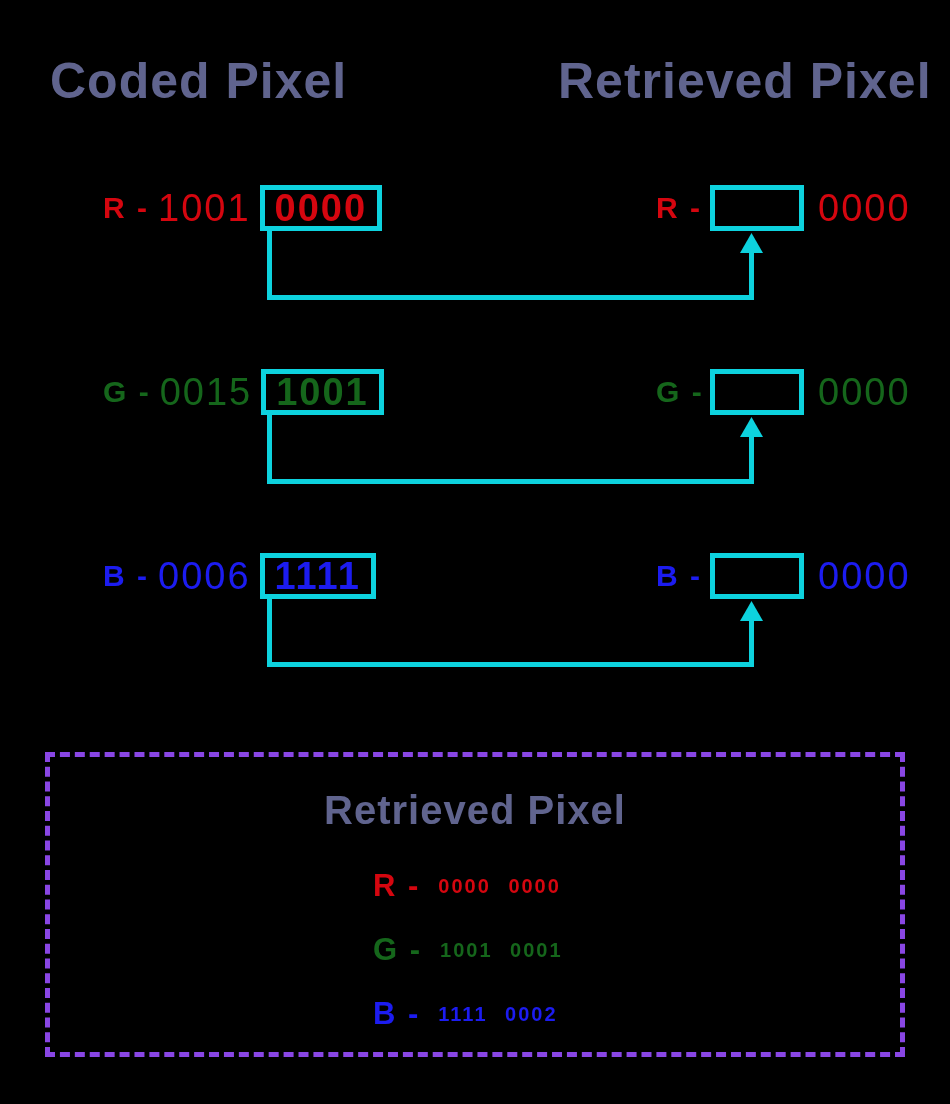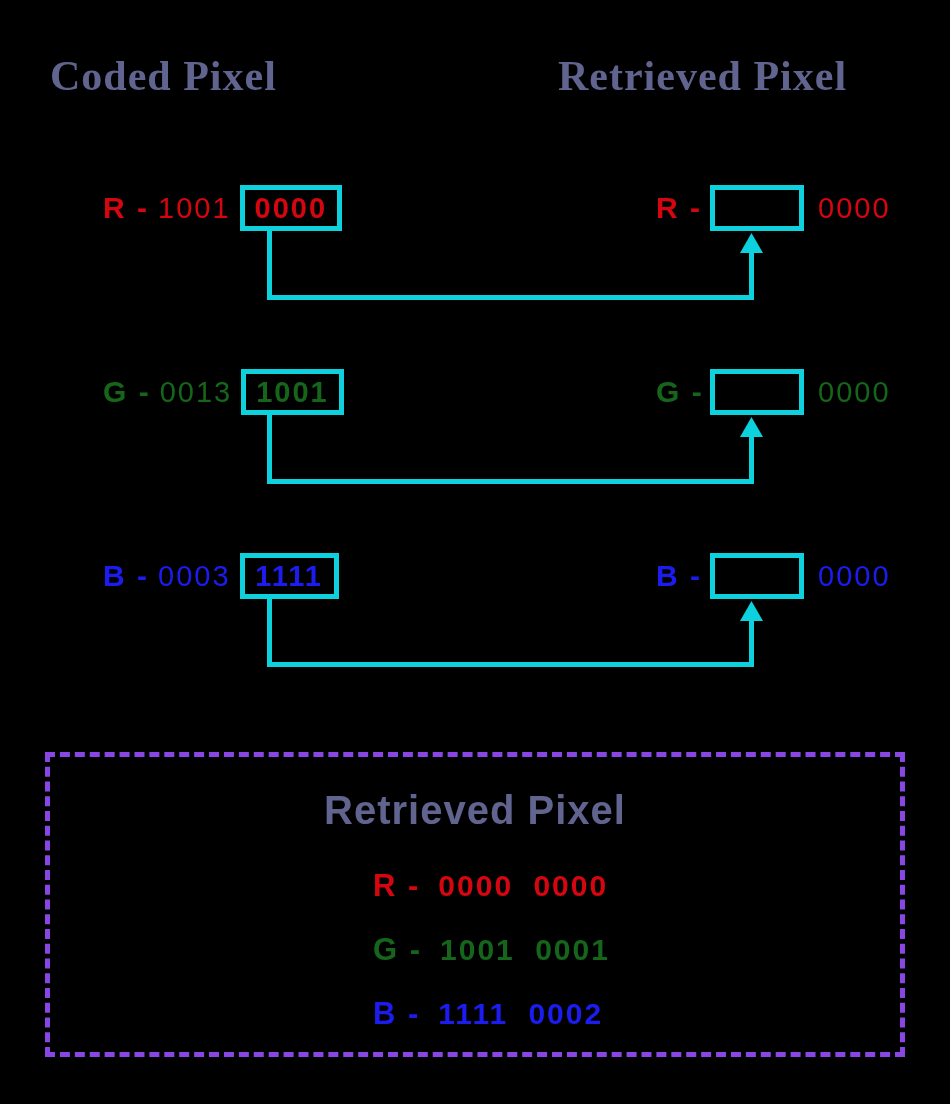--- a/index.html
+++ b/index.html
@@ -5,39 +5,38 @@
   html,body{margin:0;padding:0;background:#000;}
   .canvas{
     position:relative;
     width:950px;height:1104px;
     background:var(--bg,#000);
     overflow:hidden;
     font-family:"Liberation Sans","DejaVu Sans",sans-serif;
   }
   .title{
     position:absolute;
-    font-size:42px;font-weight:700;letter-spacing:1px;
+    font-size:50px;font-weight:700;letter-spacing:1px;
     color:var(--title,#60648e);
-    font-family:Liberation Serif, serif;
   }
   .title-left{left:50px;top:52px;}
   .title-right{left:558px;top:52px;}
 
   .connectors{position:absolute;left:0;top:0;}
   .connectors path{stroke:var(--cyan,#0dd2de);stroke-width:5;fill:none;}
   .connectors polygon{fill:var(--cyan,#0dd2de);}
 
   .row{position:absolute;left:0;width:950px;height:50px;}
   .row-r{top:183px;}
   .row-g{top:367px;}
   .row-b{top:551px;}
   .left-group{position:absolute;left:103px;top:0;height:50px;display:flex;align-items:center;gap:9px;}
   .right-group{position:absolute;left:656px;top:0;height:50px;display:flex;align-items:center;}
   .lbl{font-size:30px;font-weight:700;letter-spacing:2px;white-space:pre;}
-  .digits{font-size:29px;font-weight:400;letter-spacing:2px;white-space:pre;}
+  .digits{font-size:38px;font-weight:400;letter-spacing:2px;white-space:pre;}
   .digits.bold{font-weight:700;}
   .val-box{
     box-sizing:border-box;
     border:5px solid var(--cyan,#0dd2de);
     height:46px;min-width:99px;
     display:inline-flex;align-items:center;justify-content:center;
     padding:0 10px;
   }
   .val-box.empty{width:94px;min-width:94px;padding:0;}
   .right-group .lbl{width:46px;}
@@ -57,21 +56,21 @@
     margin-top:31px;text-align:center;
     font-size:40px;font-weight:700;letter-spacing:1px;
     color:var(--title,#60648e);
   }
   .panel-lines{
     position:absolute;left:323px;top:112px;
     display:flex;flex-direction:column;gap:30px;
   }
   .panel-line{display:flex;align-items:center;gap:18px;height:34px;}
   .panel-line .lbl{font-size:31px;}
-  .panel-line .digits{font-size:30px;font-weight:700;word-spacing:10px;}
+  .panel-line .digits{font-size:20px;font-weight:700;word-spacing:10px;}
 </style>
 </head>
 <body>
 
 <div class="canvas">
 
   <div class="title title-left">Coded Pixel</div>
   <div class="title title-right">Retrieved Pixel</div>
 
   <svg class="connectors" width="950" height="1104" viewBox="0 0 950 1104">
@@ -94,36 +93,36 @@
     <div class="right-group">
       <span class="lbl red">R -</span>
       <span class="val-box empty"></span>
       <span class="digits red">0000</span>
     </div>
   </div>
 
   <div class="row row-g">
     <div class="left-group">
       <span class="lbl green">G -</span>
-      <span class="digits green">0013</span>
+      <span class="digits green">0015</span>
       <span class="val-box">
           <span class="digits bold green">1001</span>
         </span>
     </div>
     <div class="right-group">
       <span class="lbl green">G -</span>
       <span class="val-box empty"></span>
       <span class="digits green">0000</span>
     </div>
   </div>
 
   <div class="row row-b">
     <div class="left-group">
       <span class="lbl blue">B -</span>
-      <span class="digits blue">0003</span>
+      <span class="digits blue">0006</span>
       <span class="val-box">
           <span class="digits bold blue">1111</span>
         </span>
     </div>
     <div class="right-group">
       <span class="lbl blue">B -</span>
       <span class="val-box empty"></span>
       <span class="digits blue">0000</span>
     </div>
   </div>

